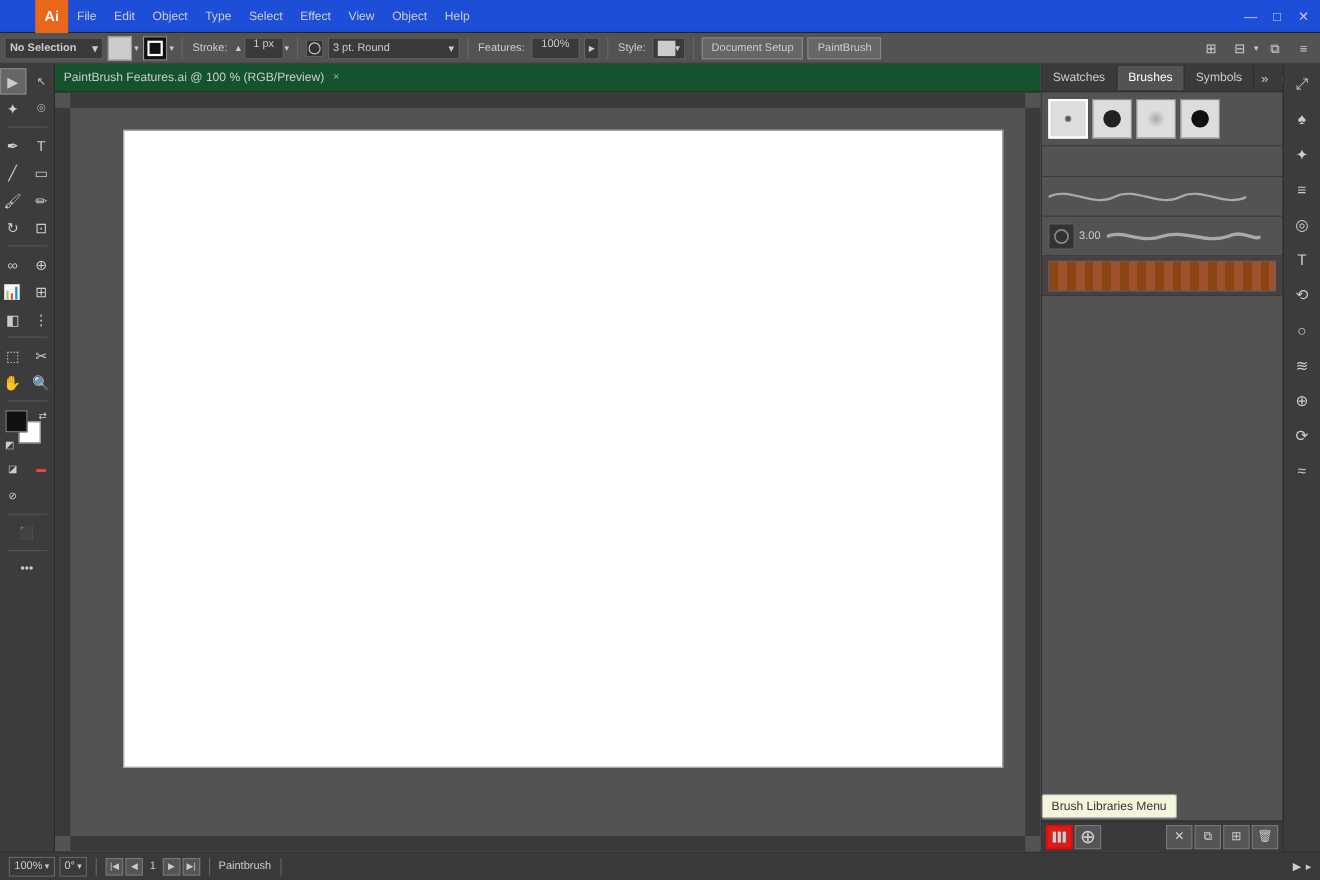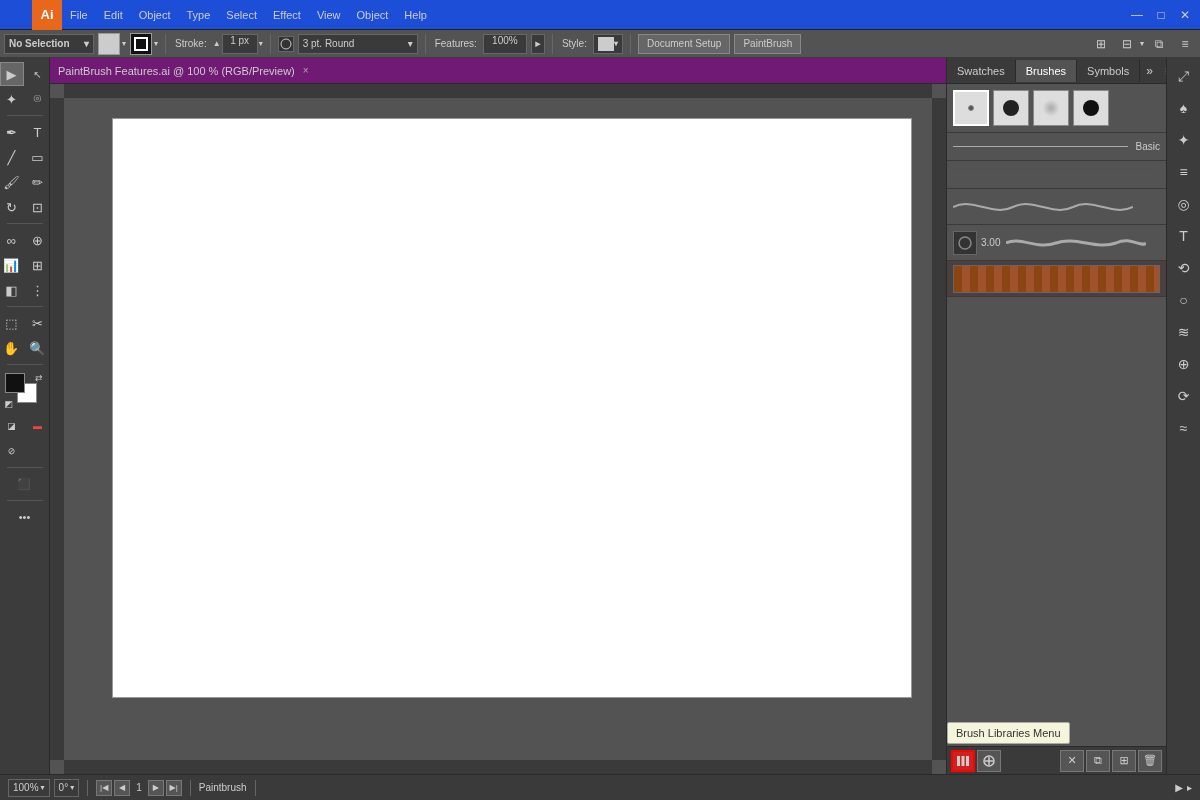--- a/index.html
+++ b/index.html
@@ -39,21 +39,21 @@
     .tool-btn { width: 24px; height: 24px; display: flex; align-items: center; justify-content: center; cursor: pointer; color: #ccc; font-size: 13px; border: 1px solid transparent; }
     .tool-btn.selected { background: #666; border-color: #888; }
     .tool-row { display: flex; gap: 2px; }
     .tool-separator { width: 36px; height: 1px; background: #555; margin: 3px 0; }
     .color-swatches { position: relative; width: 40px; height: 36px; margin: 4px 0; }
     .swatch-white { position: absolute; top: 10px; left: 12px; width: 20px; height: 20px; background: white; border: 1px solid #888; }
     .swatch-black { position: absolute; top: 0; left: 0; width: 20px; height: 20px; background: #111; border: 1px solid #888; }
 
     
     #canvas-area { flex: 1; background: #535353; overflow: hidden; position: relative; }
-    #canvas-tab { height: 26px; background: #701a75; display: flex; align-items: center; padding: 0 8px; border-bottom: 1px solid #2a2a2a; font-size: 11px; color: #ccc; gap: 8px; }
+    #canvas-tab { height: 26px; background: #14532d; display: flex; align-items: center; padding: 0 8px; border-bottom: 1px solid #2a2a2a; font-size: 11px; color: #ccc; gap: 8px; }
     #canvas-tab .close-btn { color: #aaa; cursor: pointer; font-size: 10px; }
     #canvas-viewport { width: 100%; height: calc(100% - 26px); overflow: auto; display: flex; justify-content: center; align-items: flex-start; padding: 30px; }
     #artboard { width: 800px; height: 580px; background: white; border: 1px solid #999; position: relative; }
     #ruler-h { position: absolute; top: 26px; left: 0; right: 0; height: 14px; background: #3a3a3a; }
     #ruler-v { position: absolute; top: 40px; left: 0; width: 14px; bottom: 0; background: #3a3a3a; }
     #right-icons { width: 36px; background: #3c3c3c; flex-shrink: 0; display: flex; flex-direction: column; align-items: center; padding-top: 4px; gap: 4px; border-left: 1px solid #2a2a2a; }
     .right-icon-btn { width: 28px; height: 28px; display: flex; align-items: center; justify-content: center; cursor: pointer; color: #ccc; font-size: 14px; border: 1px solid transparent; }
     #panel-tabs { display: flex; align-items: center; background: #3a3a3a; border-bottom: 1px solid #2a2a2a; }
     .panel-tab { padding: 5px 10px; font-size: 11px; color: #ccc; cursor: pointer; border-right: 1px solid #2a2a2a; }
     .panel-tab.active { background: #535353; color: white; }
@@ -295,24 +295,20 @@
       <div class="brush-dot" style="width:36px;height:36px;background:#ddd;border:1px solid #888;display:flex;align-items:center;justify-content:center;">
         <div style="width:16px;height:16px;border-radius:50%;background:radial-gradient(circle,#aaa,#eee);"></div>
       </div>
       <div class="brush-dot" style="width:36px;height:36px;background:#ddd;border:1px solid #888;display:flex;align-items:center;justify-content:center;">
         <div style="width:16px;height:16px;border-radius:50%;background:#111;"></div>
       </div>
     </div>
 
     <div id="brush-list" style="flex:1;overflow-y:auto;">
 
-      <div class="brush-row" style="display:flex;align-items:center;height:28px;padding:0 6px;border-bottom:1px solid #3a3a3a;">
-        <div style="flex:1;height:1px;background:#aaa;margin-right:8px;"></div>
-        <span class="brush-row-label" style="font-size:10px;color:#ccc;">Basic</span>
-      </div>
 
       <div class="brush-row" style="display:flex;align-items:center;height:28px;padding:0 6px;border-bottom:1px solid #3a3a3a;">
         <div style="flex:1;height:1px;background:#555;margin-right:8px;"></div>
       </div>
 
       <div class="brush-row" style="display:flex;align-items:center;height:36px;padding:0 6px;border-bottom:1px solid #3a3a3a;">
         <div style="flex:1;height:30px;position:relative;overflow:hidden;margin-right:8px;">
           <svg width="180" height="30" viewBox="0 0 180 30">
             <path d="M0,15 C20,5 40,25 60,15 C80,5 100,25 120,15 C140,5 160,25 180,15" fill="none" stroke="#aaa" stroke-width="2"></path>
           </svg>

